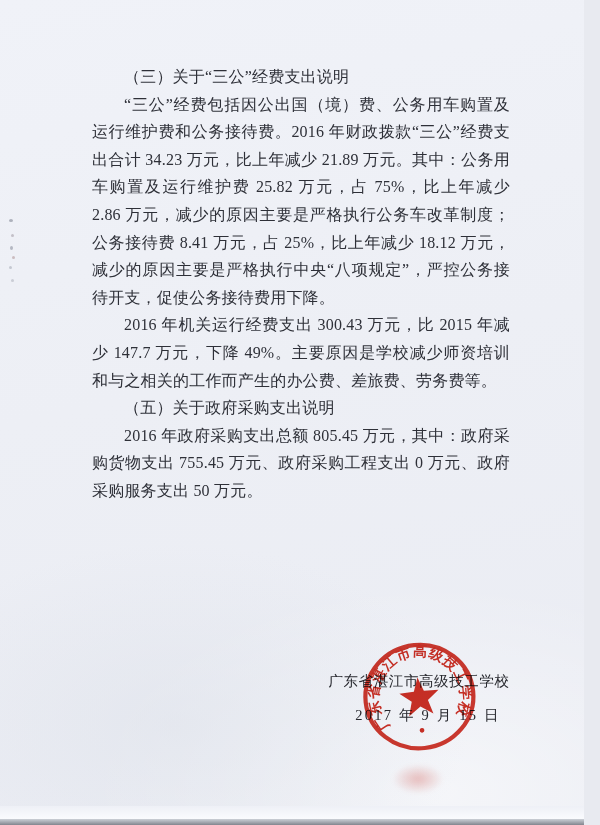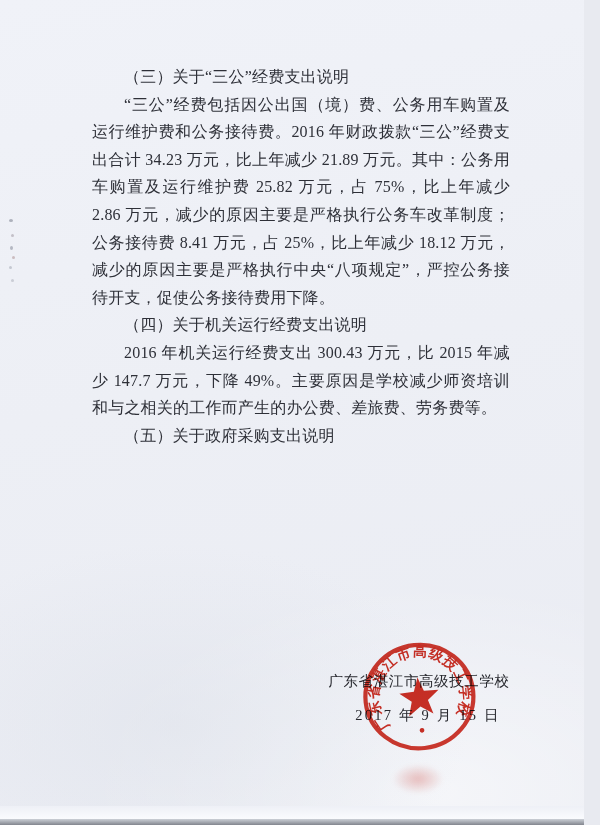--- a/index.html
+++ b/index.html
@@ -103,23 +103,23 @@
   }
 </style>
 </head>
 <body>
 
 <div class="page">
 
   <div class="content">
     <p class="para">（三）关于“三公”经费支出说明</p>
     <p class="para">“三公”经费包括因公出国（境）费、公务用车购置及运行维护费和公务接待费。2016 年财政拨款“三公”经费支出合计 34.23 万元，比上年减少 21.89 万元。其中：公务用车购置及运行维护费 25.82 万元，占 75%，比上年减少 2.86 万元，减少的原因主要是严格执行公务车改革制度；公务接待费 8.41 万元，占 25%，比上年减少 18.12 万元，减少的原因主要是严格执行中央“八项规定”，严控公务接待开支，促使公务接待费用下降。</p>
-    <p class="para">（四）关于机关运行经费支出说明</p>
     <p class="para">2016 年机关运行经费支出 300.43 万元，比 2015 年减少 147.7 万元，下降 49%。主要原因是学校减少师资培训和与之相关的工作而产生的办公费、差旅费、劳务费等。</p>
     <p class="para">（五）关于政府采购支出说明</p>
+    <p class="para">2016 年政府采购支出总额 805.45 万元，其中：政府采购货物支出 755.45 万元、政府采购工程支出 0 万元、政府采购服务支出 50 万元。</p>
   </div>
 
   <div class="signature">
     <div class="school-line">广东省湛江市高级技工学校</div>
     <div class="date-line">2017 年 9 月 15 日</div>
   </div>
 
   <div class="seal">
     <svg viewBox="0 0 130 130" xmlns="http://www.w3.org/2000/svg">
       <defs>

